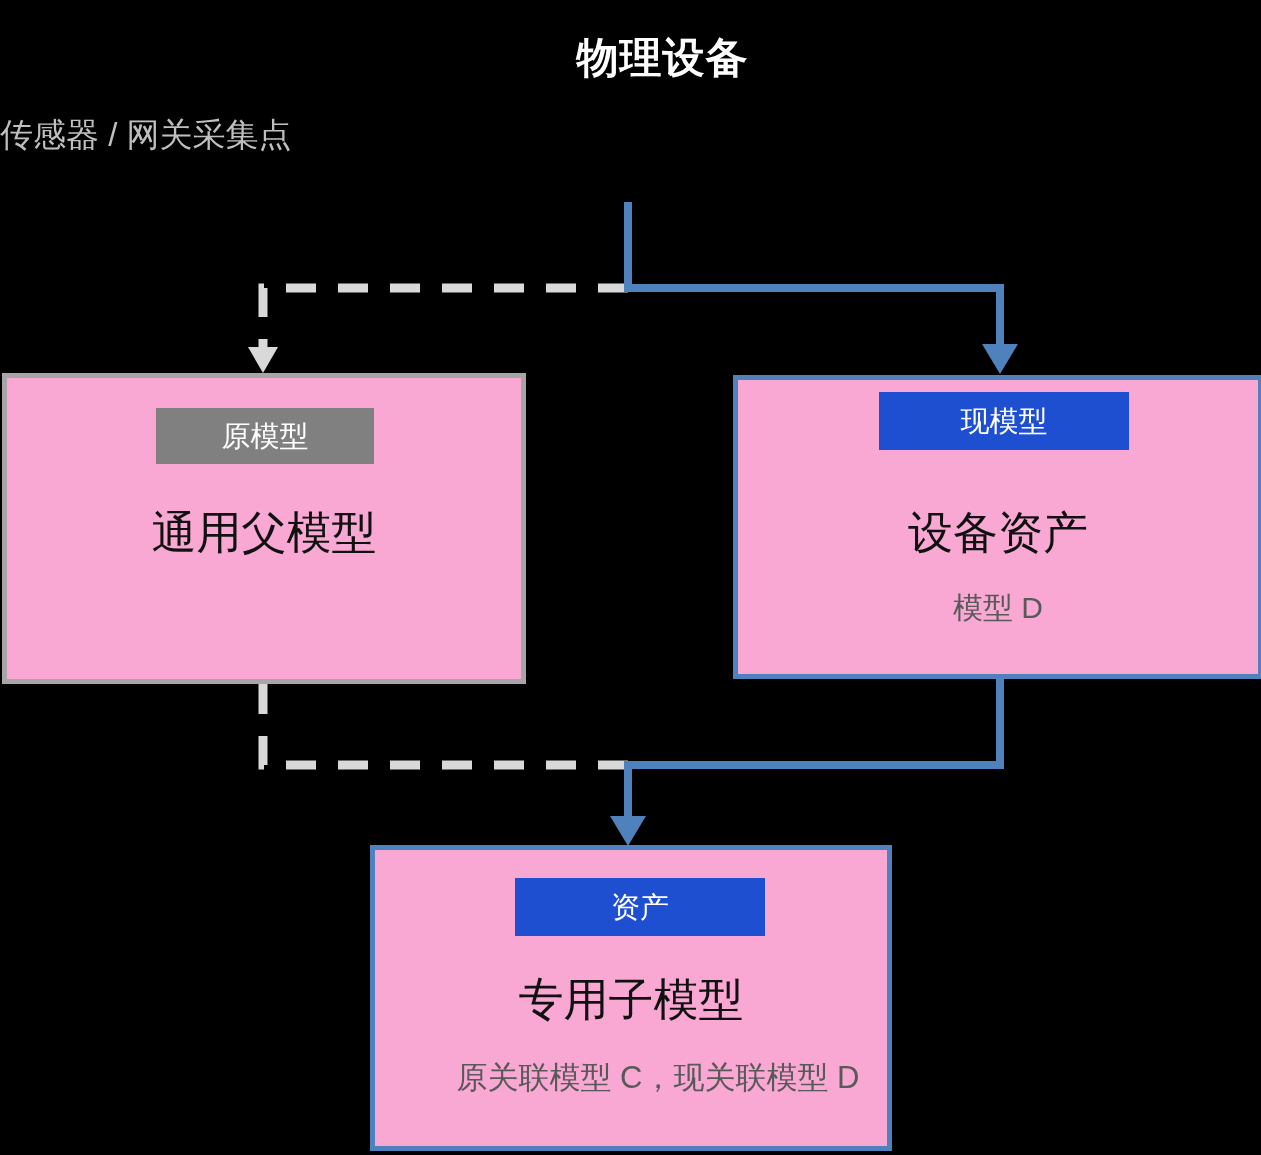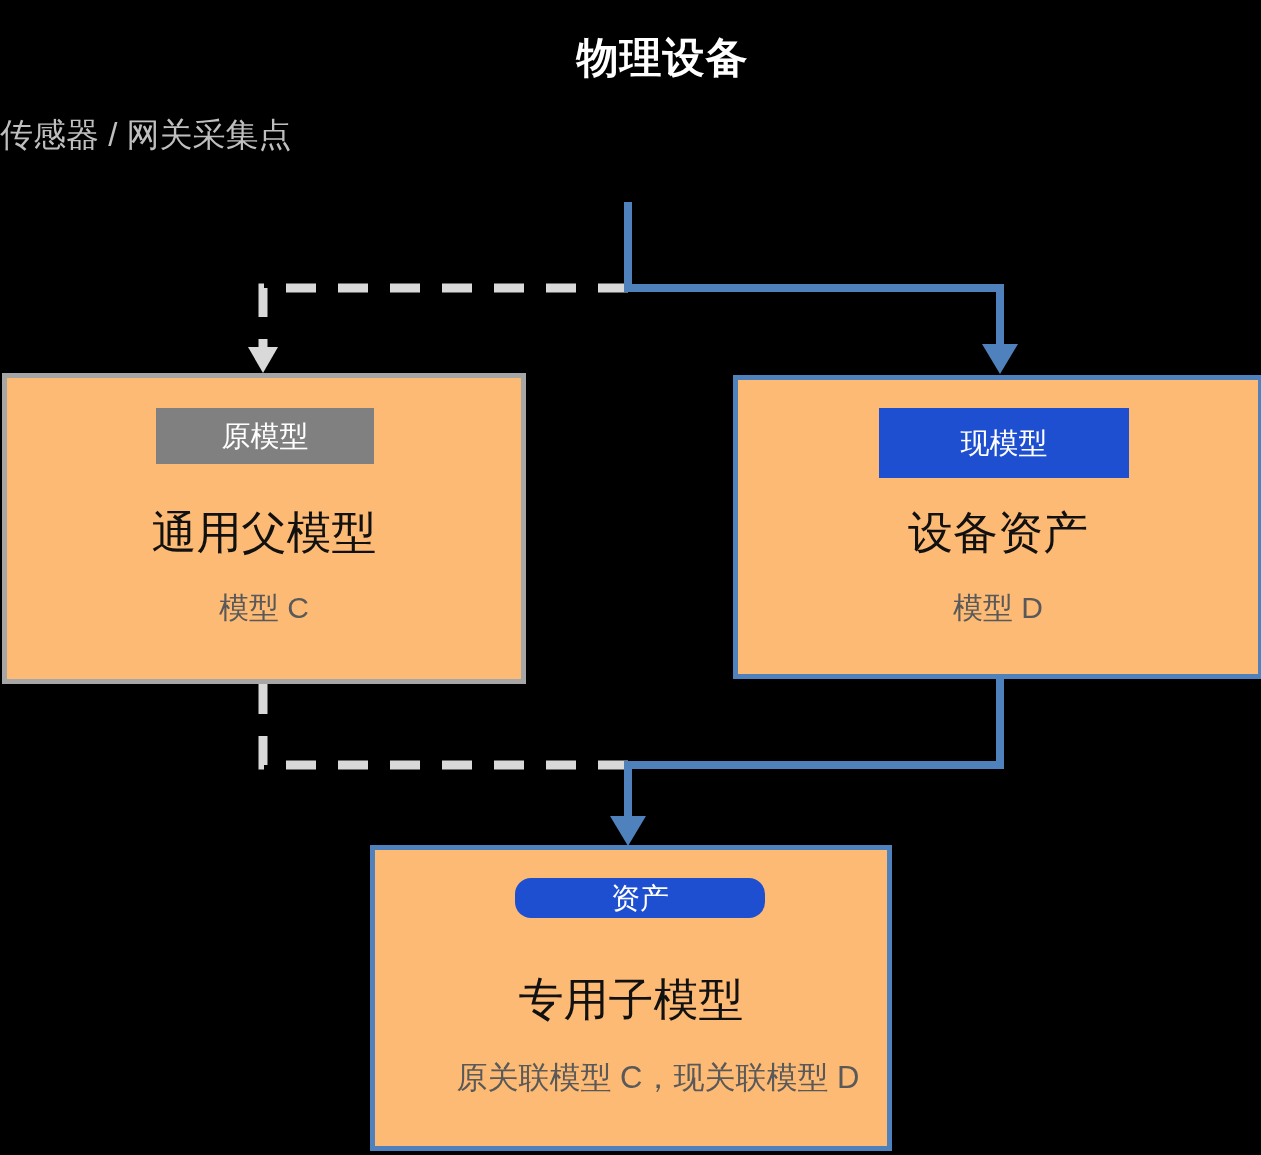--- a/index.html
+++ b/index.html
@@ -16,21 +16,21 @@
     font-family:"Liberation Sans","DejaVu Sans",sans-serif;
     padding-left:32px;
   }
   #header-subtitle{
     position:absolute;left:0;top:113px;width:1261px;
     font-size:33px;color:#bfbfbf;font-weight:normal;
     font-family:"Liberation Sans","DejaVu Sans",sans-serif;
   }
 
   
-  .node{position:absolute;background:#fdba74;box-sizing:border-box;}
+  .node{position:absolute;background:#f9a8d4;box-sizing:border-box;}
   .node.legacy{border:5px solid #a6a6a6;}
   .node.current{border:5px solid #4f81bd;}
 
   .badge{
     position:absolute;display:flex;align-items:center;justify-content:center;
     color:#ffffff;font-size:29px;line-height:1;
     font-family:"Liberation Serif","DejaVu Serif",serif;
   }
   .badge.gray{background:#808080;}
   .badge.blue{background:#1f4fd1;}
@@ -46,26 +46,26 @@
     font-size:30px;color:#595959;line-height:1;
   }
 
   
   #node-legacy-model{left:2px;top:373px;width:524px;height:311px;}
   #node-legacy-model .badge{left:149px;top:30px;width:218px;height:56px;}
   #node-legacy-model .node-title{top:133px;}
   #node-legacy-model .node-sub{top:215px;}
 
   #node-current-model{left:733px;top:375px;width:530px;height:304px;}
-  #node-current-model .badge{left:141px;top:28px;width:250px;height:70px;text-align:center;}
+  #node-current-model .badge{left:141px;top:12px;width:250px;height:58px;text-align:center;}
   #node-current-model .node-title{top:131px;}
   #node-current-model .node-sub{top:213px;}
 
   #node-asset{left:370px;top:845px;width:522px;height:306px;}
-  #node-asset .badge{left:140px;top:28px;width:250px;height:40px;border-radius:16px;}
+  #node-asset .badge{left:140px;top:28px;width:250px;height:58px;}
   #node-asset .node-title{top:128px;}
   #node-asset .node-sub{top:212px;margin-left:27px;}
   #node-asset .node-sub{font-size:31px;}
 
   
   svg#connectors{position:absolute;left:0;top:0;width:1261px;height:1155px;overflow:visible;}
 </style>
 </head>
 <body>
 
@@ -92,21 +92,20 @@
 
     <g>
       <path d="M 1000 679 L 1000 765 L 628 765 L 628 820" fill="none" stroke="#4f81bd" stroke-width="8" stroke-linecap="butt" stroke-linejoin="miter"></path>
       <polygon points="610,816 646,816 628,846" fill="#4f81bd"></polygon>
     </g>
   </svg>
 
   <div class="node legacy" id="node-legacy-model">
     <div class="badge gray">原模型</div>
     <div class="node-title">通用父模型</div>
-    <div class="node-sub">模型 C</div>
   </div>
 
   <div class="node current" id="node-current-model">
     <div class="badge blue">现模型</div>
     <div class="node-title">设备资产</div>
     <div class="node-sub">模型 D</div>
   </div>
 
   <div class="node current" id="node-asset">
     <div class="badge blue">资产</div>

